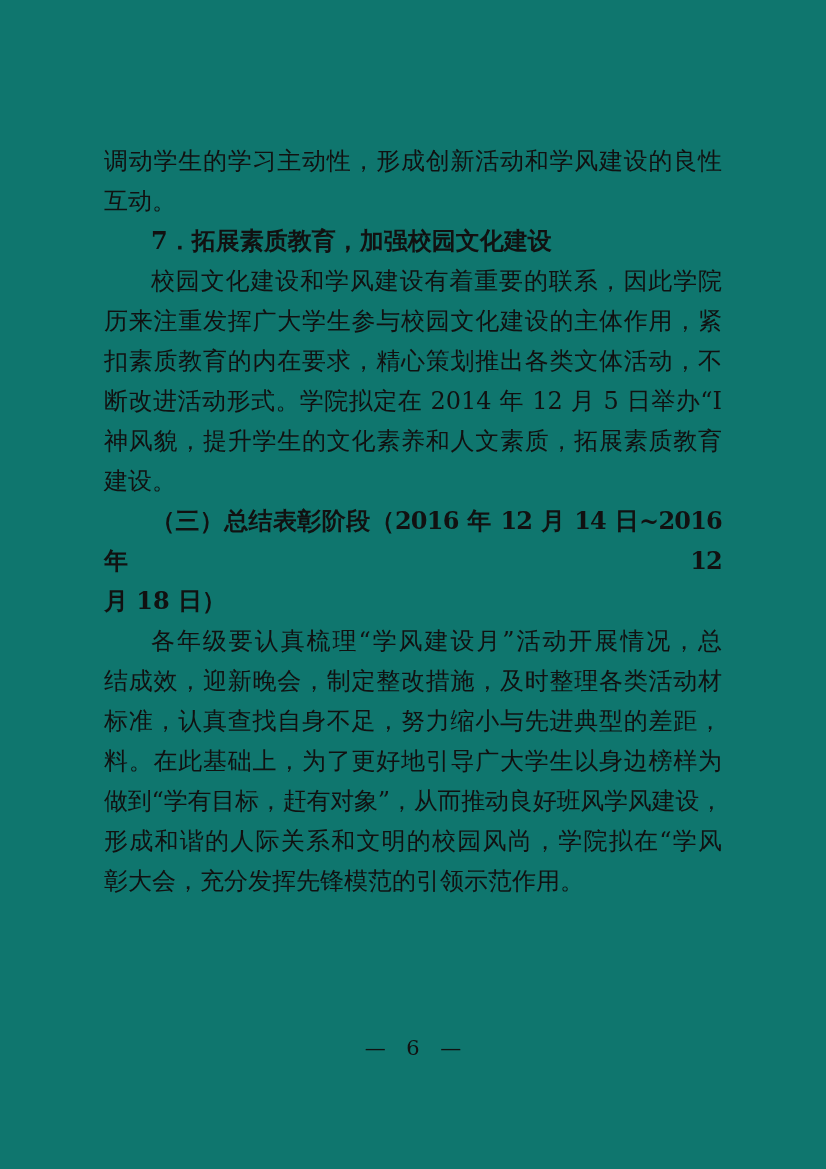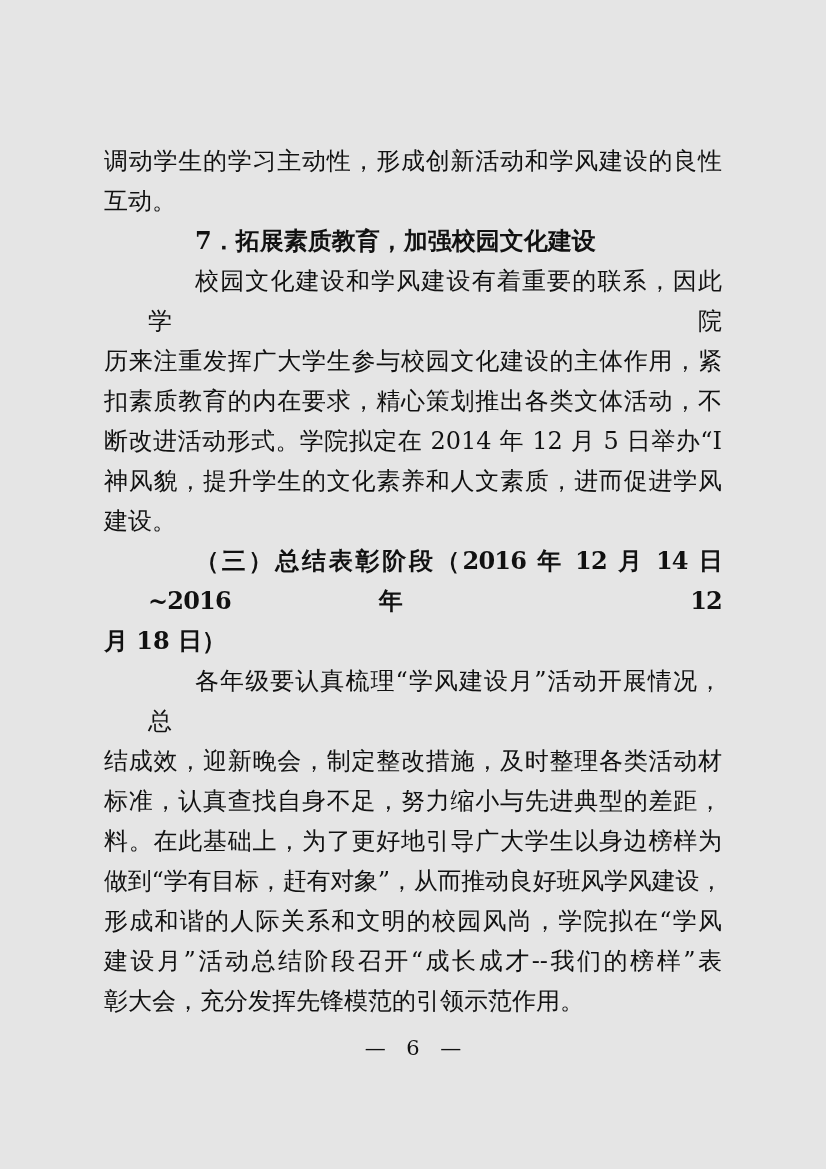--- a/index.html
+++ b/index.html
@@ -4,21 +4,21 @@
 <style>
   html, body {
     margin: 0;
     padding: 0;
     background: #ffffff;
   }
   .page {
     position: relative;
     width: 826px;
     height: 1169px;
-    background: #e5e5e5;
+    background: #0f766e;
     overflow: hidden;
     font-family: "DejaVu Serif", "Liberation Serif", serif;
     color: #111111;
   }
   .content {
     position: absolute;
     left: 104px;
     top: 141px;
     width: 618px;
   }
@@ -26,21 +26,21 @@
     font-size: 24px;
     line-height: 40px;
     min-height: 40px;
     white-space: normal;
   }
   .full {
     text-align: justify;
     text-align-last: justify;
     text-justify: inter-ideograph;
   }
-  .indent { text-indent: 47px; margin-left: 44px; }
+  .indent { text-indent: 47px; }
   .bold { font-weight: 700; }
   .tight { letter-spacing: -1.2px; }
   .tight-h { letter-spacing: -0.8px; }
   .footer {
     position: absolute;
     left: 0;
     right: 0;
     top: 1033px;
     text-align: center;
     font-size: 21px;
@@ -57,31 +57,30 @@
 
     <div class="ln full">调动学生的学习主动性，形成创新活动和学风建设的良性</div>
     <div class="ln">互动。</div>
 
     <div class="ln bold indent">7．拓展素质教育，加强校园文化建设</div>
 
     <div class="ln full indent">校园文化建设和学风建设有着重要的联系，因此学院</div>
     <div class="ln full">历来注重发挥广大学生参与校园文化建设的主体作用，紧</div>
     <div class="ln full">扣素质教育的内在要求，精心策划推出各类文体活动，不</div>
     <div class="ln full">断改进活动形式。学院拟定在 2014 年 12 月 5 日举办“I</div>
-    <div class="ln full">神风貌，提升学生的文化素养和人文素质，进而促进学风</div>
+    <div class="ln full">神风貌，提升学生的文化素养和人文素质，拓展素质教育</div>
     <div class="ln">建设。</div>
 
     <div class="ln bold indent full tight-h">（三）总结表彰阶段（2016 年 12 月 14 日~2016 年 12</div>
     <div class="ln bold">月 18 日）</div>
 
     <div class="ln full indent">各年级要认真梳理“学风建设月”活动开展情况，总</div>
     <div class="ln full">结成效，迎新晚会，制定整改措施，及时整理各类活动材</div>
     <div class="ln full">标准，认真查找自身不足，努力缩小与先进典型的差距，</div>
     <div class="ln full">料。在此基础上，为了更好地引导广大学生以身边榜样为</div>
     <div class="ln full tight">做到“学有目标，赶有对象”，从而推动良好班风学风建设，</div>
     <div class="ln full">形成和谐的人际关系和文明的校园风尚，学院拟在“学风</div>
-    <div class="ln full">建设月”活动总结阶段召开“成长成才--我们的榜样”表</div>
     <div class="ln">彰大会，充分发挥先锋模范的引领示范作用。</div>
 
   </div>
 
   <div class="footer">— 6 —</div>
 </div>
 
 </body></html>

